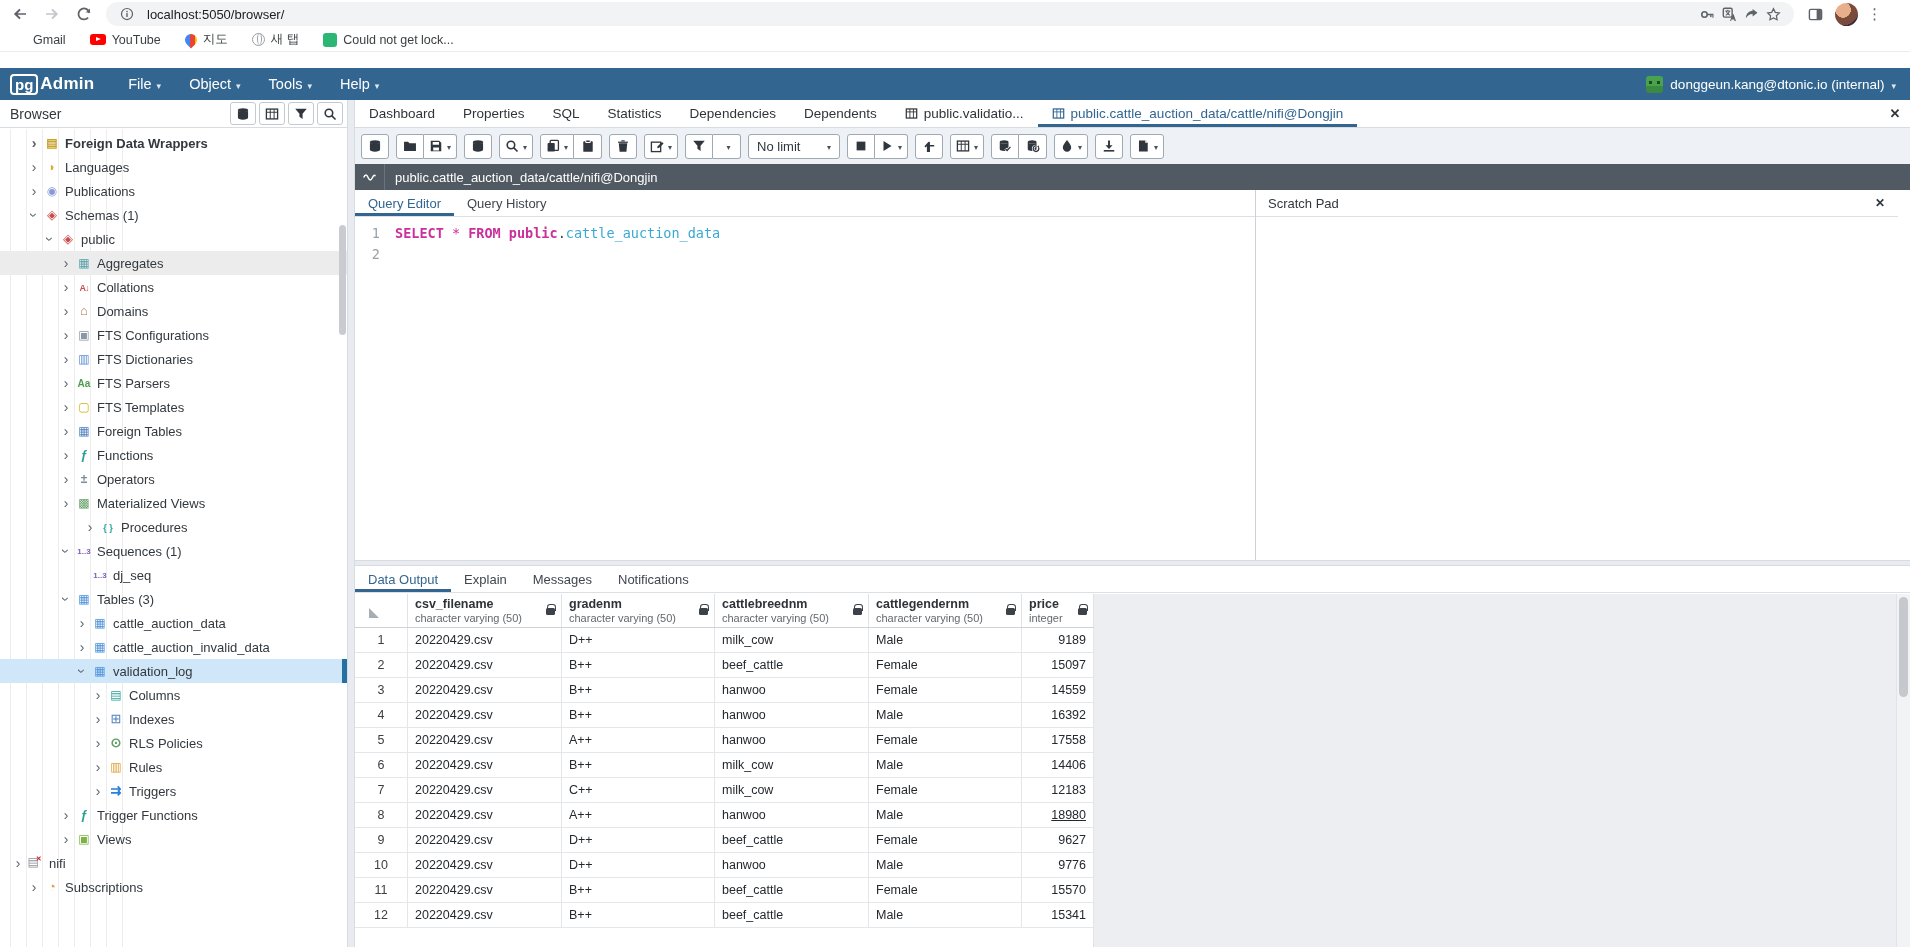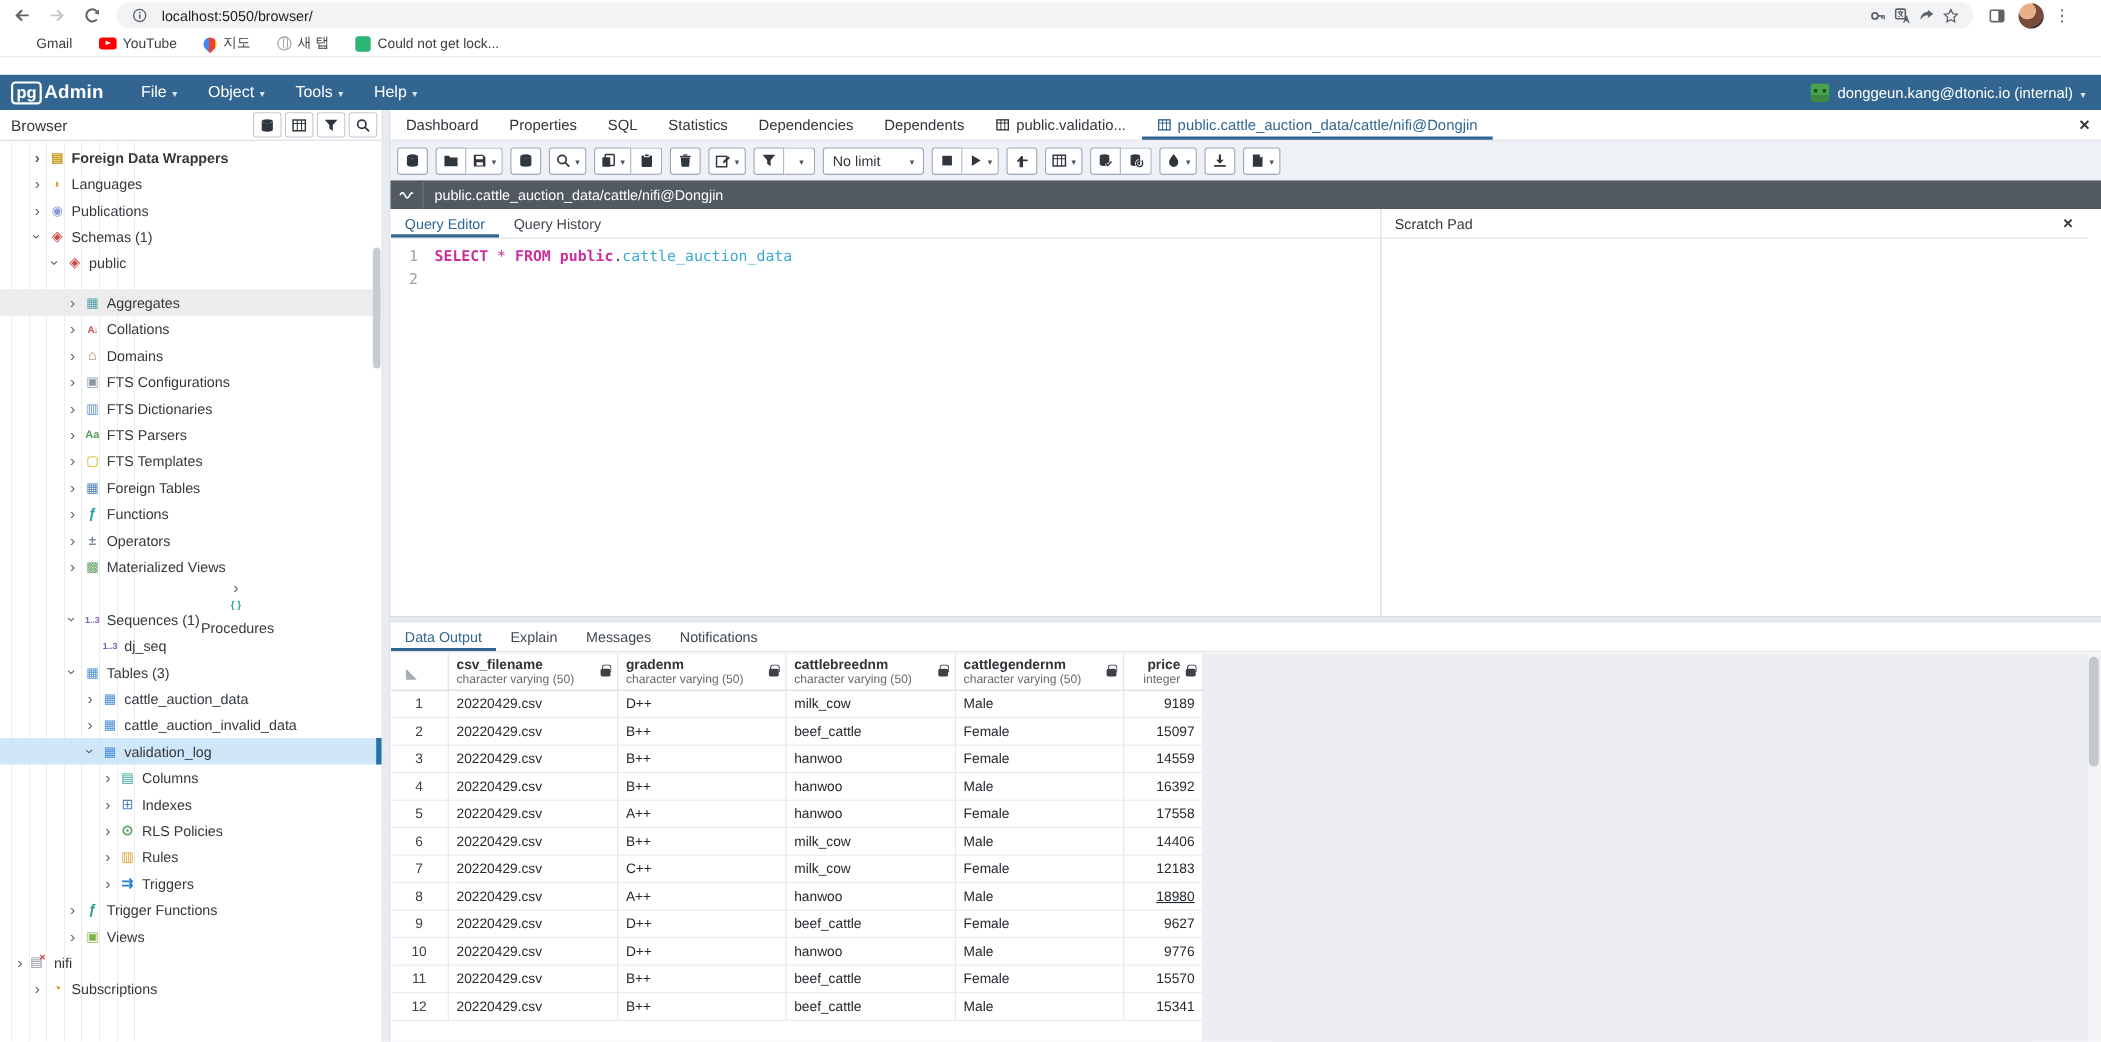--- a/index.html
+++ b/index.html
@@ -363,21 +363,21 @@
       <div class="trow" style="padding-left: 26px;">
         <span class="exp e"></span>
         <span class="ti ti-schemas"></span>
         <span class="tlabel">Schemas (1)</span>
       </div>
       <div class="trow" style="padding-left: 42px;">
         <span class="exp e"></span>
         <span class="ti ti-schema"></span>
         <span class="tlabel">public</span>
       </div>
-      <div class="trow hov" style="padding-left: 58px; margin-top: 12px;">
+      <div class="trow hov" style="padding-left: 58px;">
         <span class="exp c"></span>
         <span class="ti ti-aggregates"></span>
         <span class="tlabel">Aggregates</span>
       </div>
       <div class="trow" style="padding-left: 58px;">
         <span class="exp c"></span>
         <span class="ti ti-collations"></span>
         <span class="tlabel">Collations</span>
       </div>
       <div class="trow" style="padding-left: 58px;">
@@ -418,21 +418,21 @@
       <div class="trow" style="padding-left: 58px;">
         <span class="exp c"></span>
         <span class="ti ti-operators"></span>
         <span class="tlabel">Operators</span>
       </div>
       <div class="trow" style="padding-left: 58px;">
         <span class="exp c"></span>
         <span class="ti ti-materialized-views"></span>
         <span class="tlabel">Materialized Views</span>
       </div>
-      <div class="trow" style="padding-left: 82px; flex-direction: column;">
+      <div class="trow" style="padding-left: 82px;">
         <span class="exp c"></span>
         <span class="ti ti-procedures"></span>
         <span class="tlabel">Procedures</span>
       </div>
       <div class="trow" style="padding-left: 58px;">
         <span class="exp e"></span>
         <span class="ti ti-sequences"></span>
         <span class="tlabel">Sequences (1)</span>
       </div>
       <div class="trow" style="padding-left: 74px;">
@@ -825,21 +825,21 @@
           <div class="gcol" style="width: 154px;">
             <div class="gname">cattlebreednm</div>
             <div class="gtype">character varying (50)</div>
             <span class="lock"></span>
           </div>
           <div class="gcol" style="width: 153px;">
             <div class="gname">cattlegendernm</div>
             <div class="gtype">character varying (50)</div>
             <span class="lock"></span>
           </div>
-          <div class="gcol" style="width: 72px; text-align: right;">
+          <div class="gcol" style="width: 72px;">
             <div class="gname">price</div>
             <div class="gtype">integer</div>
             <span class="lock"></span>
           </div>
         </div>
       <div id="grows">
           <div class="grow">
             <div class="gcell num" style="width: 53px;">1</div>
             <div class="gcell" style="width: 154px;">20220429.csv</div>
             <div class="gcell" style="width: 153px;">D++</div>

